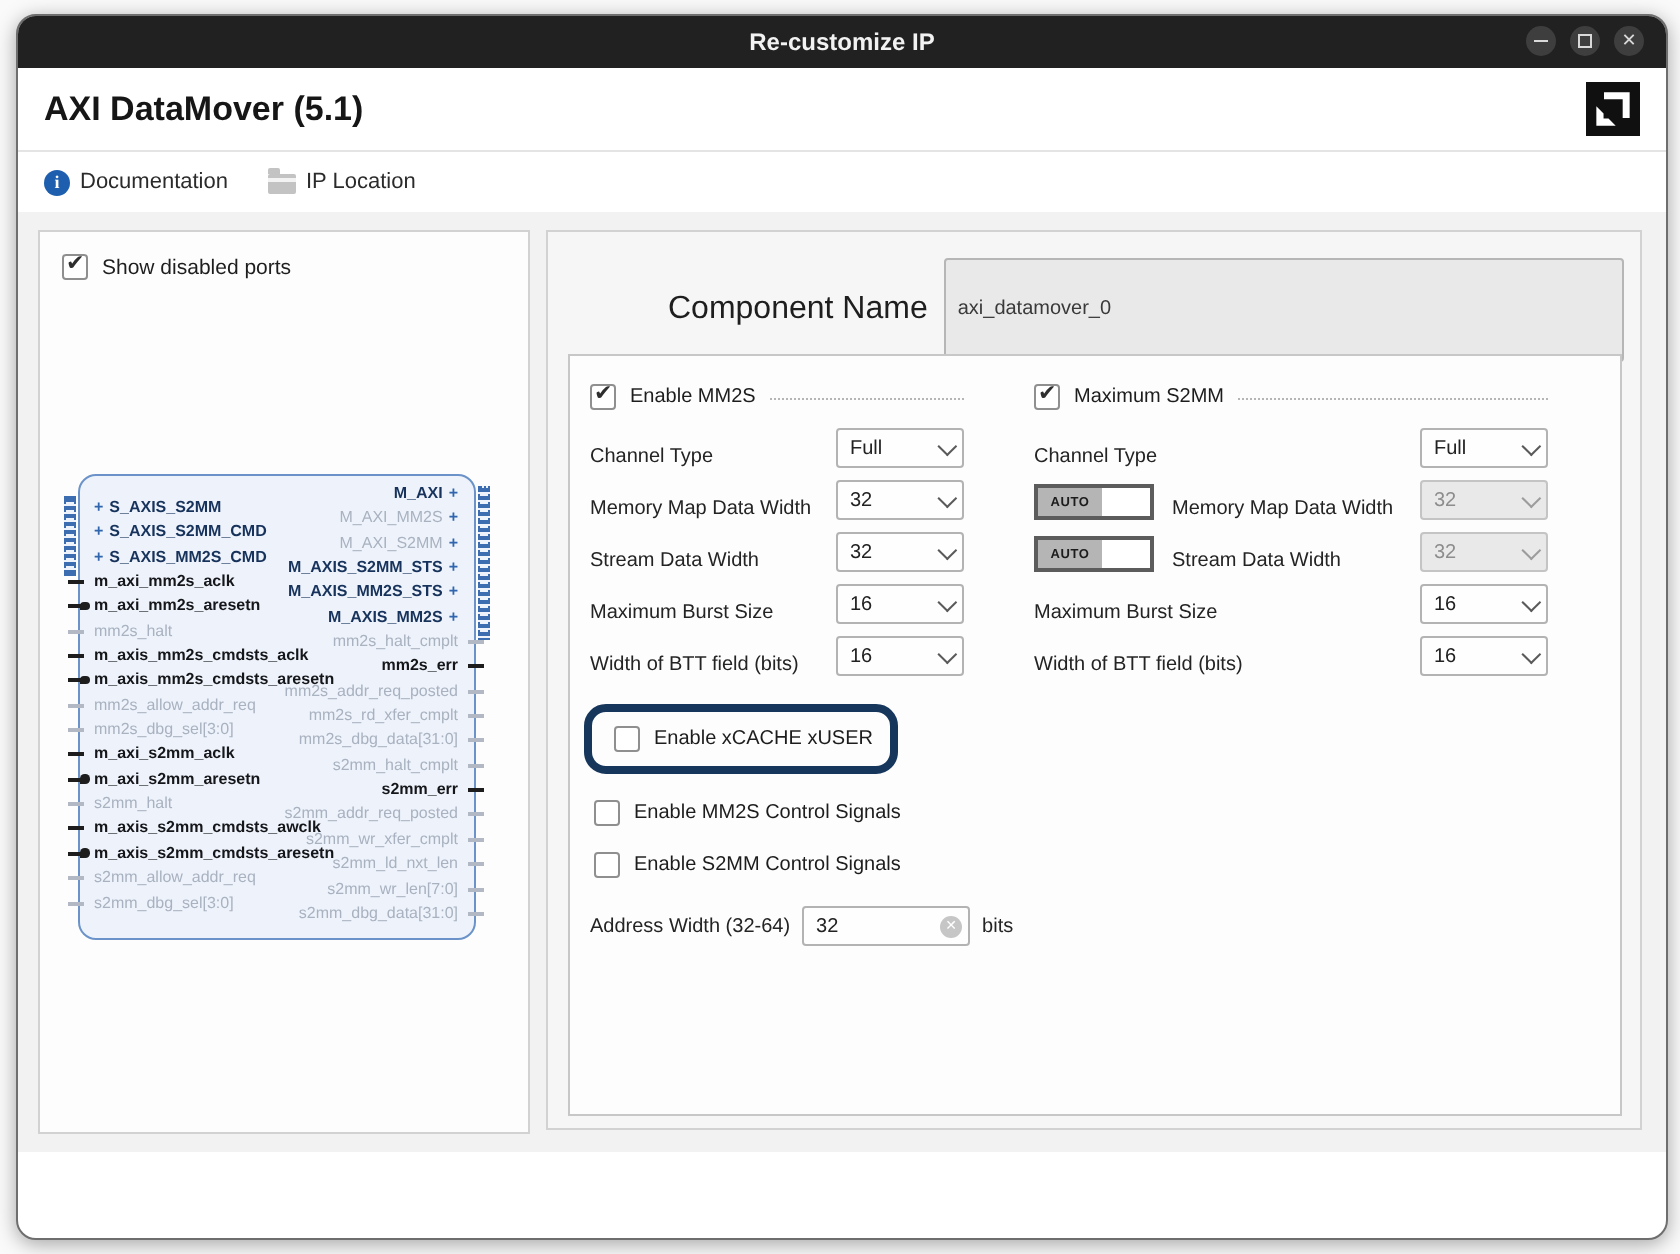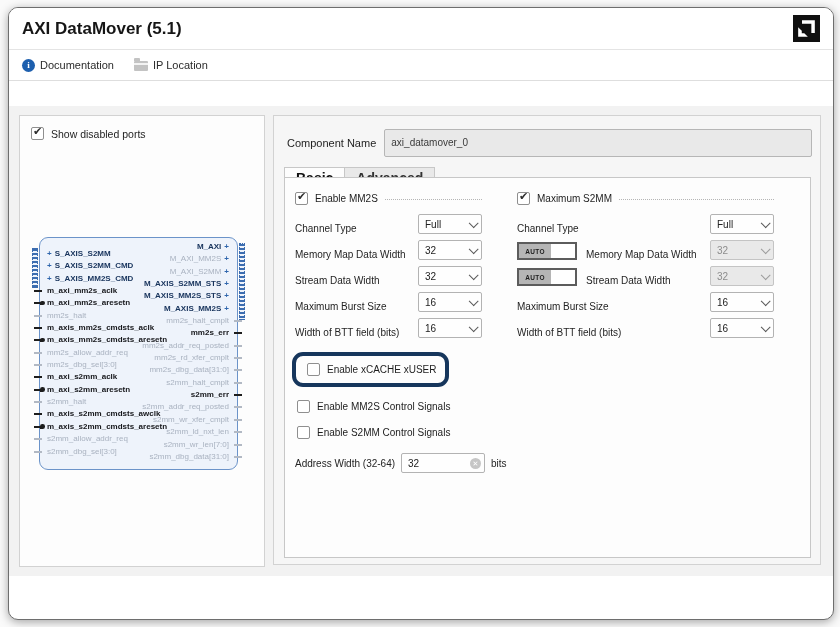--- a/index.html
+++ b/index.html
@@ -51,23 +51,23 @@
   .prow.iface.dim{color:#a9b2c0;font-weight:400;}
   .pl .prow.iface::before{content:"+";color:#2f66ad;font-weight:700;margin-right:3px;}
   .pr .prow.iface::after{content:"+";color:#2f66ad;font-weight:700;margin-left:3px;}
   .pl .prow.pin::before{content:"";position:absolute;left:-13px;top:5px;width:8px;height:2px;background:#1d1d1d;}
   .pl .prow.pin.off::before{background:#b2b9c4;}
   .pl .prow.rst::after{content:"";position:absolute;left:-7px;top:3.4px;width:4.6px;height:4.6px;background:#1d1d1d;border-radius:50% 50% 50% 0;}
   .pr .prow.pin::after{content:"";position:absolute;right:-13px;top:5px;width:8px;height:2px;background:#1d1d1d;}
   .pr .prow.pin.off::after{background:#b2b9c4;}
   
   .comprow{display:flex;align-items:center;padding:13px 8px 0 13px;gap:8px;}
-  .complabel{font-size:11px;color:#1e1e1e;flex:none;}
+  .complabel{font-size:16px;color:#1e1e1e;flex:none;margin-left:47px;}
   .compfield{flex:1;height:18px;background:#e9e9e9;border:1px solid #b6b6b6;border-radius:2px;
-             font-size:10px;color:#3a3a3a;line-height:18px;padding:4px 6px;}
+             font-size:10px;color:#3a3a3a;line-height:18px;padding:16px 6px;}
   .tabbar{display:flex;align-items:flex-end;height:22px;margin:9px 0 0 10px;}
   .tab{height:21px;padding:0 11px;font-size:14px;font-weight:700;display:flex;align-items:center;cursor:pointer;box-sizing:border-box;}
   .tab.active{background:#fdfdfd;border:1px solid #c7c7c7;border-bottom:none;color:#111;}
   .tab.idle{background:#e9e9e9;border:1px solid #c7c7c7;border-left:none;border-bottom:none;color:#333;}
   .tabfill{flex:1;height:21px;border-bottom:none;}
   .tcontent{position:absolute;left:10px;right:9px;top:62px;bottom:6px;background:#fdfdfd;border:1px solid #c7c7c7;margin-top:-1px;padding:14px 10px 0 10px;box-sizing:border-box;overflow:hidden;}
   .groups{display:flex;gap:35px;}
   .grp{flex:none;}
   .grp.g1{width:187px;}
   .grp.g2{width:257px;}
@@ -93,20 +93,28 @@
           display:flex;align-items:flex-start;justify-content:flex-end;gap:16px;padding:8px 20px 0 0;box-sizing:border-box;}
   .btn{min-width:52px;height:19px;box-sizing:border-box;border:1px solid #8a8a8a;border-radius:1px;background:linear-gradient(#ffffff,#f1f1f1);
        font-size:10px;color:#1e1e1e;display:flex;align-items:center;justify-content:center;padding:0 10px;cursor:pointer;font-family:"Liberation Sans",sans-serif;}
 </style>
 </head>
 <body>
 
 <div class="stage">
   <div class="window">
 
+    <div class="titlebar">
+      <span class="title">Re-customize IP</span>
+      <div class="wcontrols">
+        <div class="wbtn min"></div>
+        <div class="wbtn max"></div>
+        <div class="wbtn cls"></div>
+      </div>
+    </div>
 
     <div class="hdr">
       <span class="htitle">AXI DataMover (5.1)</span>
       <svg class="amdlogo" viewBox="0 0 24 24">
         <rect width="24" height="24" fill="#101010"></rect>
         <path fill="#ffffff" d="M8 4.6 h11.4 v11.4 h-3.1 v-8.3 h-8.3 z"></path>
         <path fill="#ffffff" d="M4.6 19.4 v-8.6 l3.2 3.2 v2.2 h2.2 l3.2 3.2 z"></path>
       </svg>
     </div>
 

